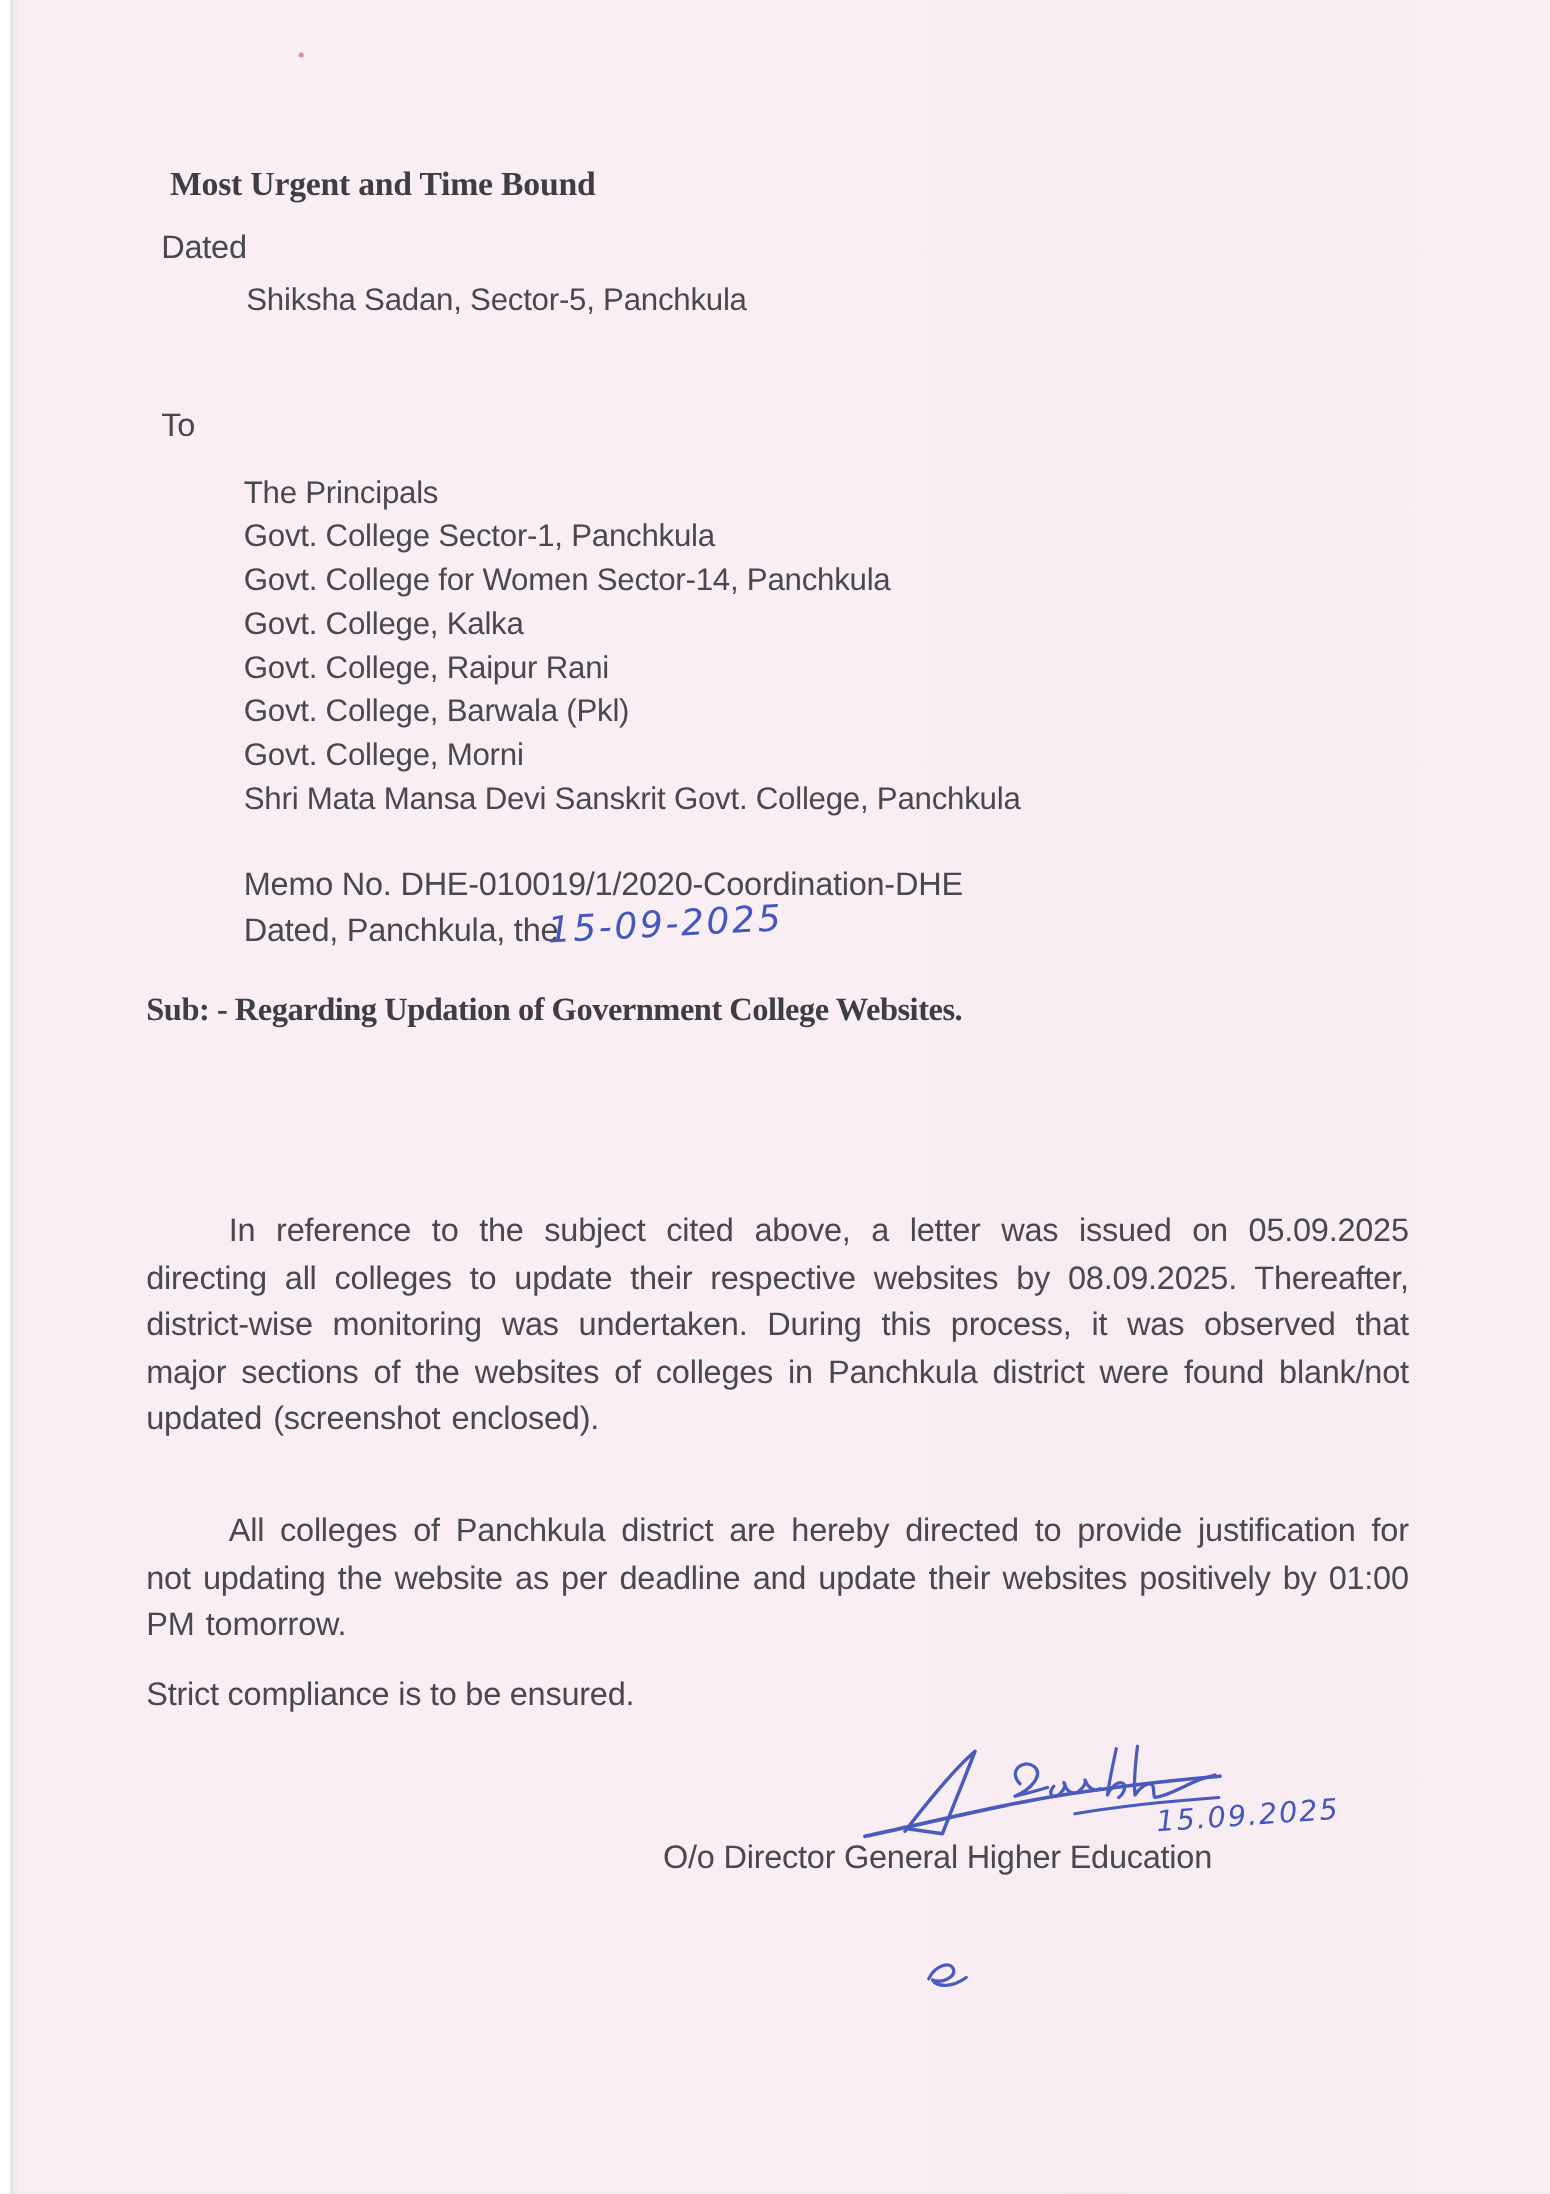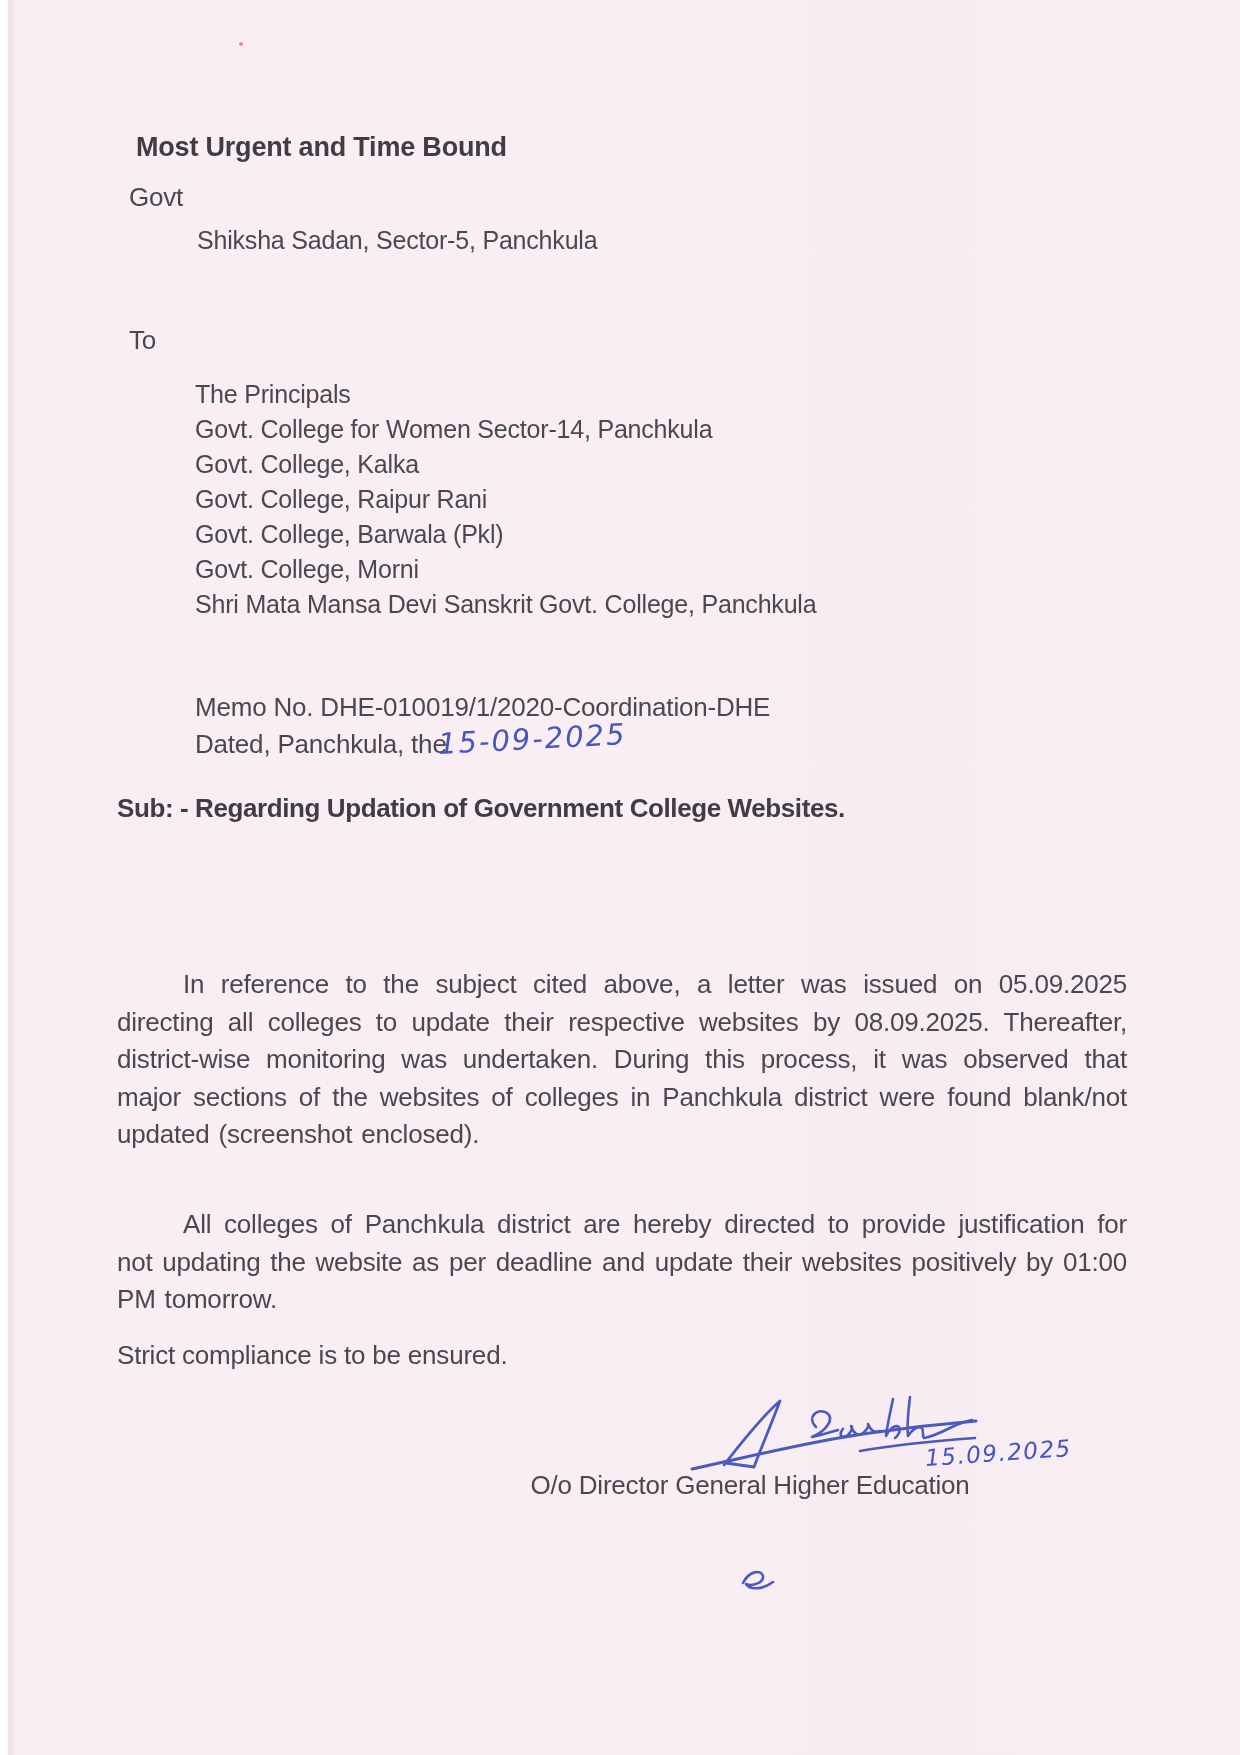--- a/index.html
+++ b/index.html
@@ -9,21 +9,21 @@
     height: 1755px;
     margin: 0 auto;
     overflow: hidden;
     font-family: "Liberation Sans", sans-serif;
     color: #49494d;
     background:
       linear-gradient(90deg, #ffffff 0px, #ffffff 7px, #e6e2e4 9px, #f9eef4 15px, #f9eef4 55%, #f7ecf2 70%, #f9eef4 100%);
     letter-spacing: -0.2px;
   }
   .abs { position: absolute; }
-  .bold { font-weight: bold; color: #3e3e42; }
+  .bold { font-weight: bold; color: #3e3e42; font-family: Liberation Serif, serif; }
   .lh-list { line-height: 35px; }
   .para {
     width: 1010px;
     text-align: justify;
     text-indent: 66px;
     font-size: 26px;
     line-height: 37.5px;
     word-spacing: 2px;
     margin-top: 20px;
   }
@@ -50,28 +50,29 @@
 </style>
 </head>
 <body>
 
 <div class="page">
 
   <div class="speck" style="left:239px; top:42px; width:4px; height:4px; background:#e08aa8;"></div>
 
   <div class="abs bold" style="left:136px; top:132px; font-size:27px;">Most Urgent and Time Bound</div>
 
-  <div class="abs" style="left:129px; top:182px; font-size:26px;">Govt</div>
+  <div class="abs" style="left:129px; top:182px; font-size:26px;">Dated</div>
   <div class="abs lh-list" style="left:197px; top:222px; line-height:37px;">
     <span class="from-line">Shiksha Sadan, Sector-5, Panchkula</span>
   </div>
 
   <div class="abs" style="left:129px; top:325px; font-size:26px;">To</div>
   <div class="abs lh-list" style="left:195px; top:377px;">
     <span class="recipient-line">The Principals</span>
+    <span class="recipient-line">Govt. College Sector-1, Panchkula</span>
     <span class="recipient-line">Govt. College for Women Sector-14, Panchkula</span>
     <span class="recipient-line">Govt. College, Kalka</span>
     <span class="recipient-line">Govt. College, Raipur Rani</span>
     <span class="recipient-line">Govt. College, Barwala (Pkl)</span>
     <span class="recipient-line">Govt. College, Morni</span>
     <span class="recipient-line">Shri Mata Mansa Devi Sanskrit Govt. College, Panchkula</span>
   </div>
 
   <div class="abs line-block" style="left:195px; top:692px;">Memo No. DHE-010019/1/2020-Coordination-DHE</div>
   <div class="abs line-block" style="left:195px; top:729px;">Dated,  Panchkula, the</div>

